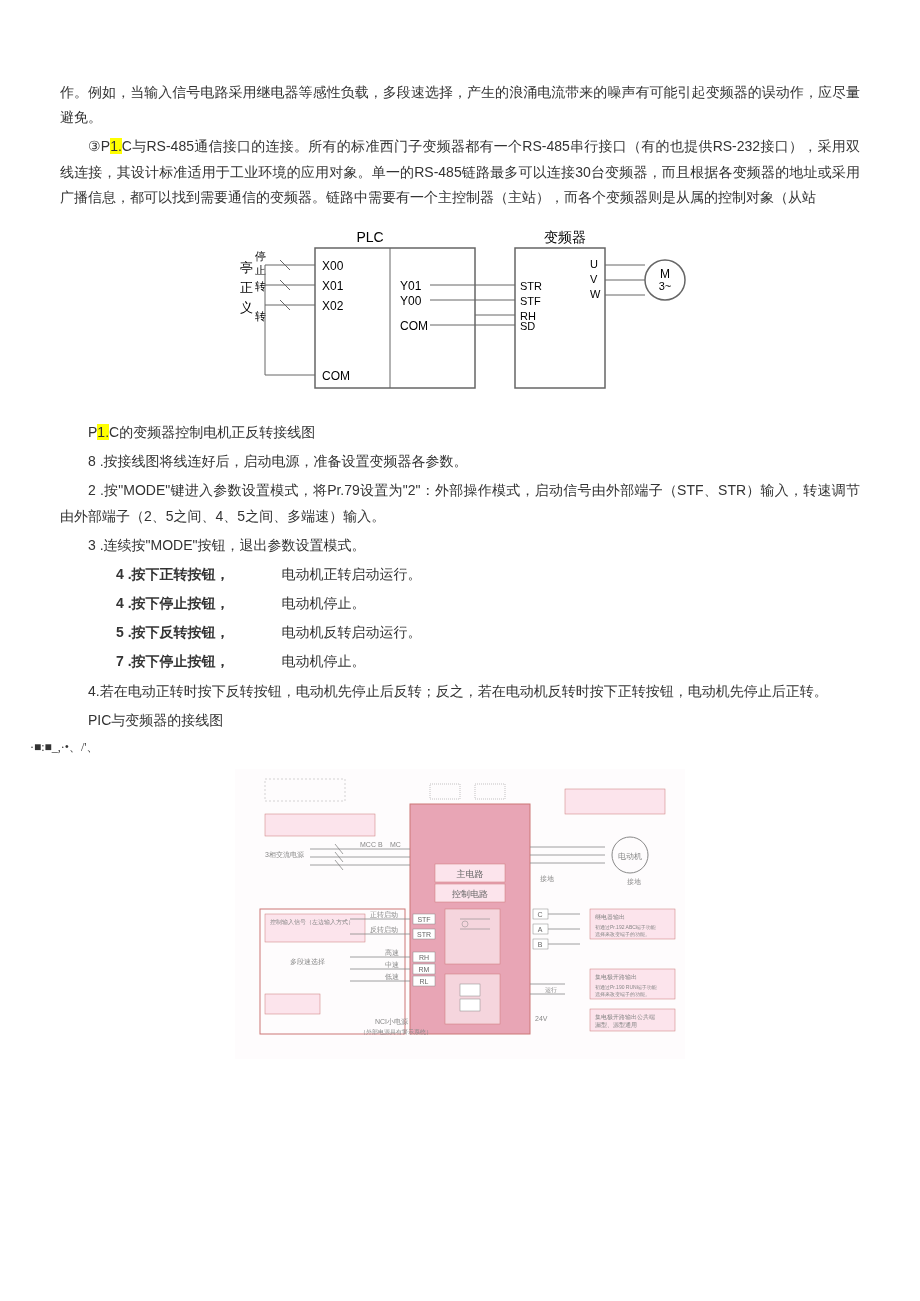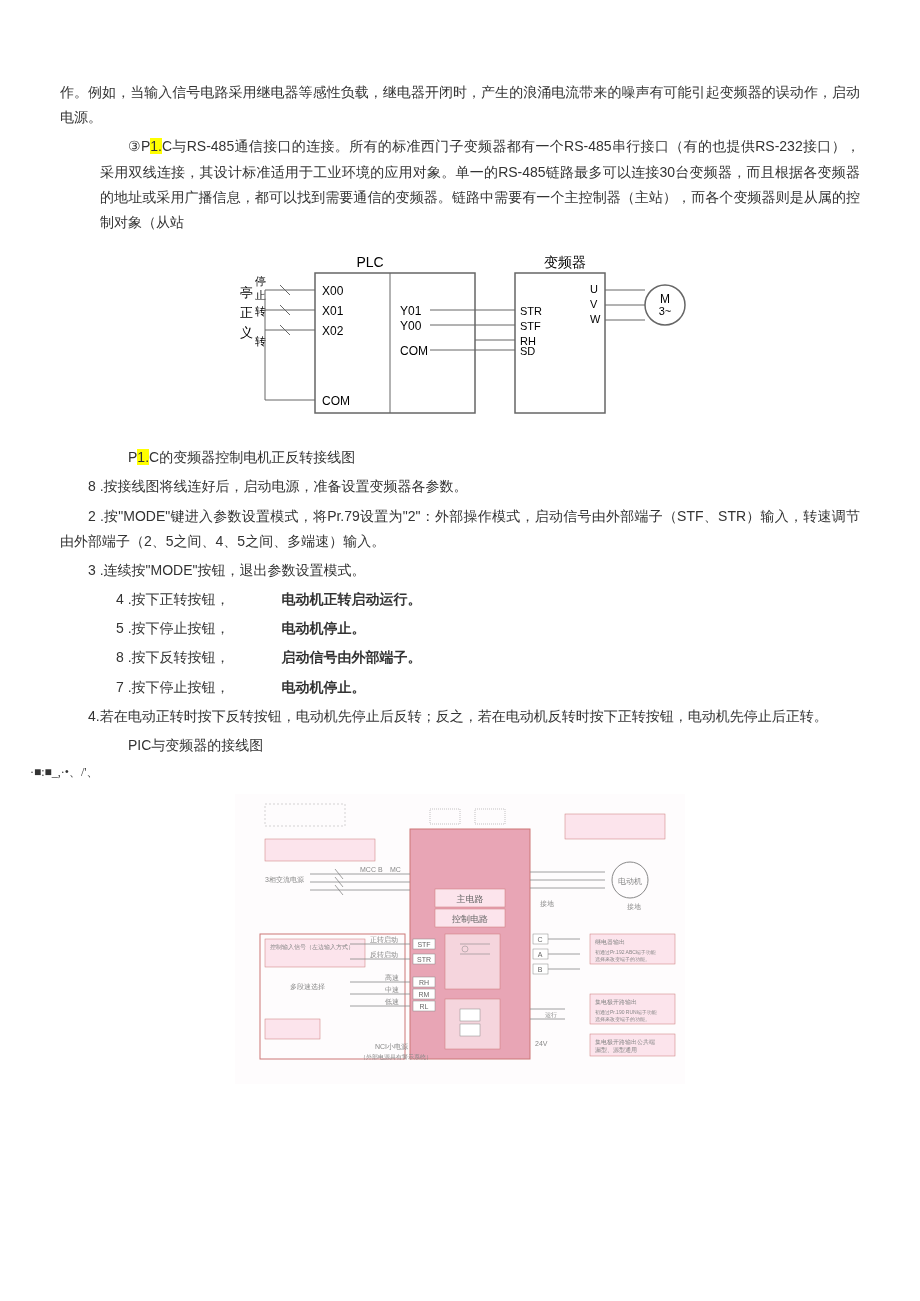--- a/index.html
+++ b/index.html
@@ -12,21 +12,20 @@
       padding: 80px 60px;
       width: 920px;
       box-sizing: border-box;
     }
     p {
       margin: 0 0 4px 0;
       text-align: justify;
     }
     .indent {
       text-indent: 2em;
-      margin-left: 40px;
     }
     .highlight {
       background-color: #ffff00;
     }
     .diagram1 {
       margin: 20px auto;
       display: block;
       width: 460px;
     }
     .diagram2 {
@@ -37,31 +36,31 @@
     .small-symbols {
       font-family: serif;
       font-size: 12px;
       margin-left: -30px;
     }
     .list-line {
       text-indent: 2em;
     }
     .step-text {
       display: inline-block;
+      font-weight: bold;
     }
     .step-desc {
       display: inline-block;
       margin-left: 20px;
-      font-weight: bold;
     }
   </style>
 </head>
 <body>
 
-<p>作。例如，当输入信号电路采用继电器等感性负载，继电器开闭时，产生的浪涌电流带来的噪声有可能引起变频器的误动作，启动电源。</p>
+<p>作。例如，当输入信号电路采用继电器等感性负载，多段速选择，产生的浪涌电流带来的噪声有可能引起变频器的误动作，应尽量避免。</p>
 
 <p class="indent">
   <span>③P</span><span class="highlight">1.</span><span>C与RS-485通信接口的连接。所有的标准西门子变频器都有一个RS-485串行接口（有的也提供RS-232接口），采用双线连接，其设计标准适用于工业环境的应用对象。单一的RS-485链路最多可以连接30台变频器，而且根据各变频器的地址或采用广播信息，都可以找到需要通信的变频器。链路中需要有一个主控制器（主站），而各个变频器则是从属的控制对象（从站</span>
 </p>
 
 <svg class="diagram1" viewBox="0 0 460 170">
 
   <text x="140" y="12" font-size="14" text-anchor="middle">PLC</text>
   <rect x="85" y="18" width="160" height="140" fill="none" stroke="#666" stroke-width="1.5"></rect>
   <line x1="160" y1="18" x2="160" y2="158" stroke="#666" stroke-width="1"></line>
@@ -124,26 +123,26 @@
 </p>
 
 <p class="list-line">8 .按接线图将线连好后，启动电源，准备设置变频器各参数。</p>
 <p class="list-line">2 .按"MODE"键进入参数设置模式，将Pr.79设置为"2"：外部操作模式，启动信号由外部端子（STF、STR）输入，转速调节由外部端子（2、5之间、4、5之间、多端速）输入。</p>
 <p class="list-line">3 .连续按"MODE"按钮，退出参数设置模式。</p>
 <p class="list-line">
   <span class="step-text">4 .按下正转按钮，</span>
   <span class="step-desc">电动机正转启动运行。</span>
 </p>
 <p class="list-line">
-  <span class="step-text">5 .按下停止按钮，</span>
+  <span class="step-text">4 .按下停止按钮，</span>
   <span class="step-desc">电动机停止。</span>
 </p>
 <p class="list-line">
-  <span class="step-text">8 .按下反转按钮，</span>
-  <span class="step-desc">启动信号由外部端子。</span>
+  <span class="step-text">5 .按下反转按钮，</span>
+  <span class="step-desc">电动机反转启动运行。</span>
 </p>
 <p class="list-line">
   <span class="step-text">7 .按下停止按钮，</span>
   <span class="step-desc">电动机停止。</span>
 </p>
 <p class="list-line">4.若在电动正转时按下反转按钮，电动机先停止后反转；反之，若在电动机反转时按下正转按钮，电动机先停止后正转。</p>
 <p class="indent">PIC与变频器的接线图</p>
 <p class="small-symbols">·■:■_,·•、/'、</p>
 
 <svg class="diagram2" viewBox="0 0 450 290">

